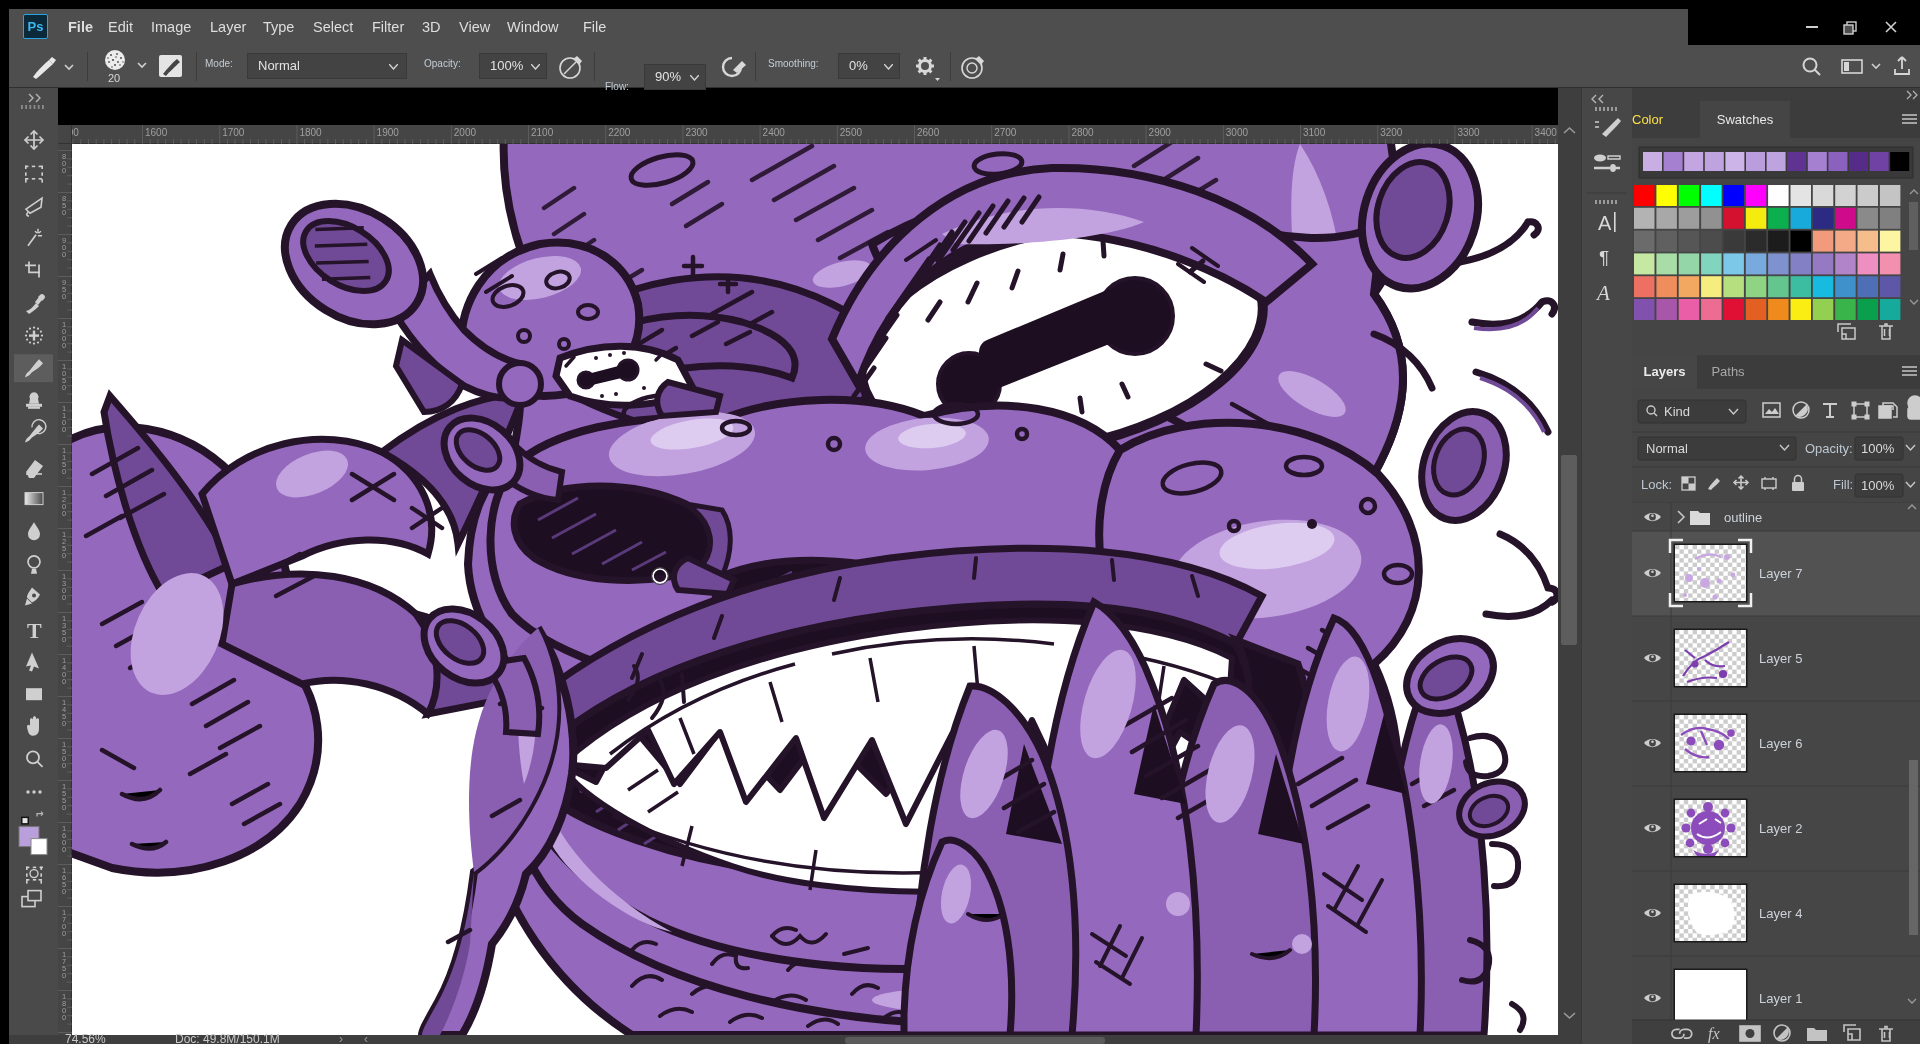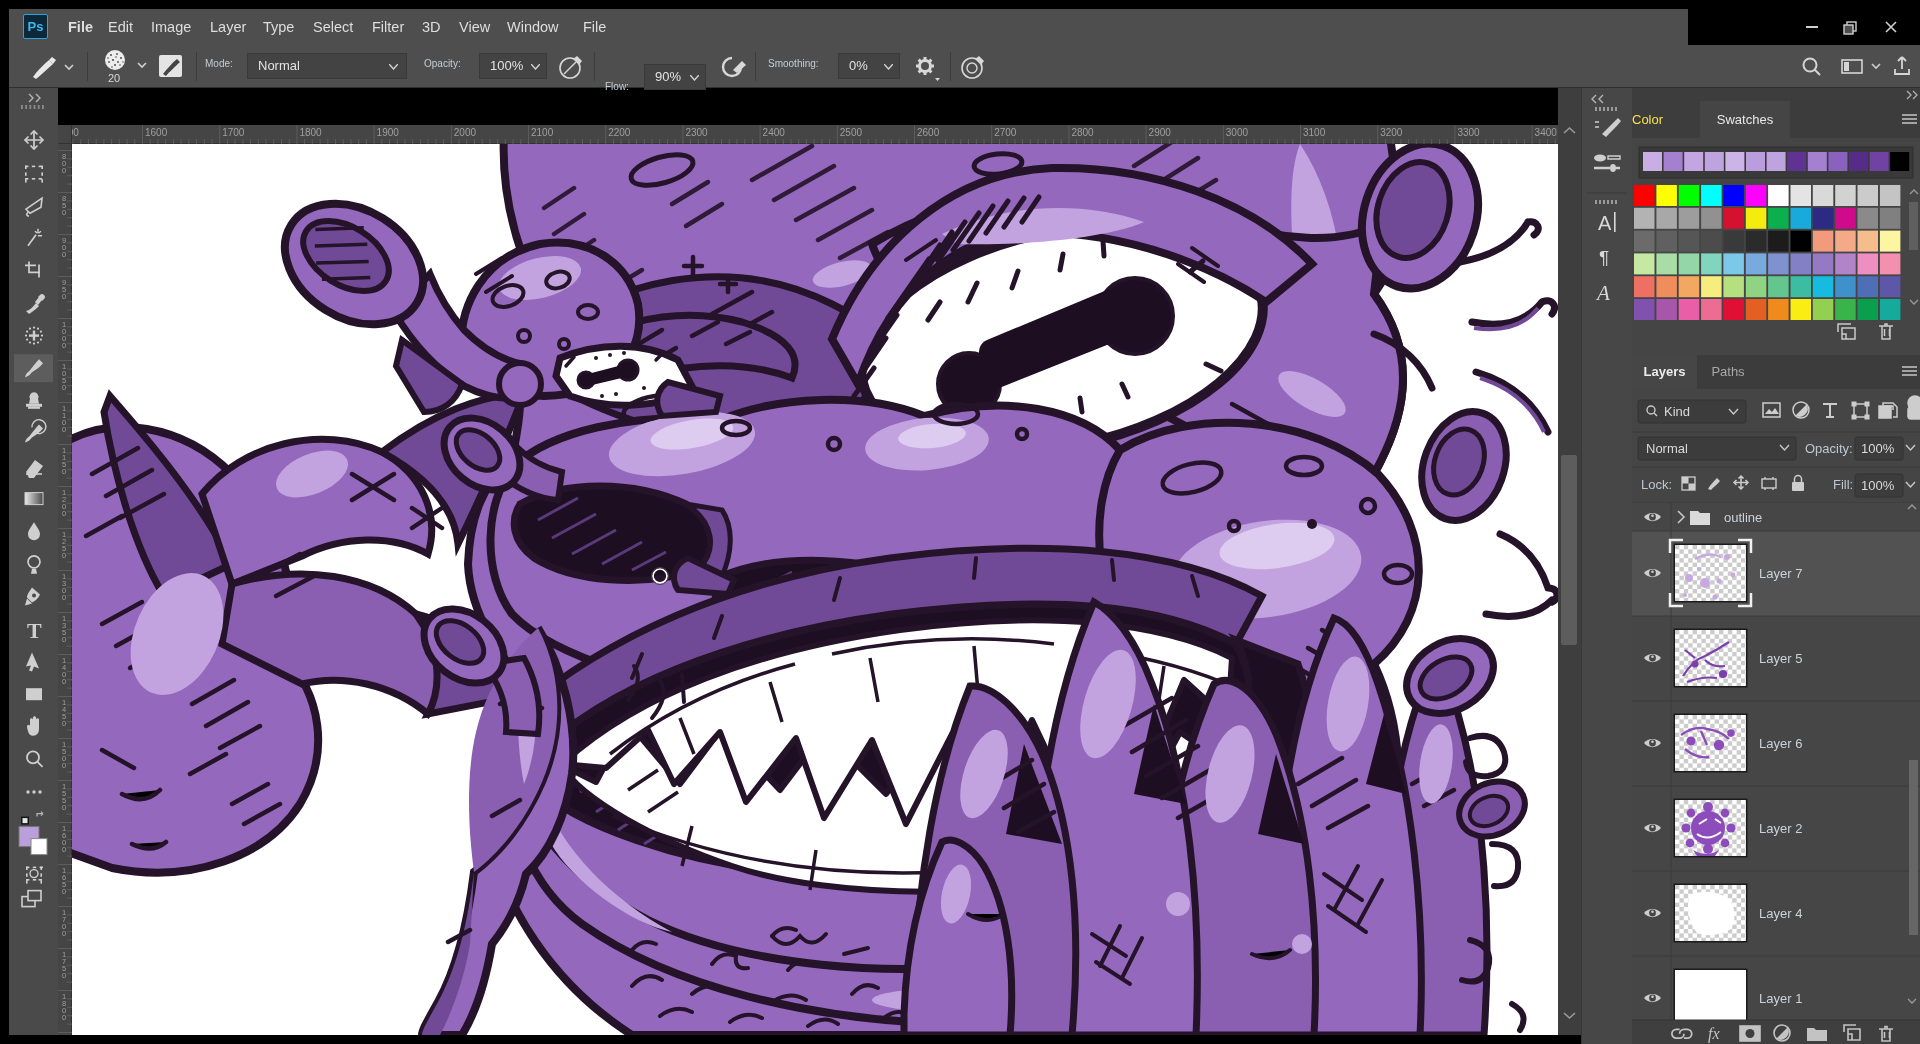--- a/index.html
+++ b/index.html
@@ -1021,20 +1021,27 @@
       </svg></div>
 
   <div id="vscroll" class="abs">
     <svg width="23" height="947">
       <path d="M6 45 l5.5 -5 l5.5 5" stroke="#9a9a9a" stroke-width="1.6" fill="none"></path>
       <rect x="3" y="367" width="16" height="190" rx="2" fill="#5d5d5d"></rect>
       <path d="M6 925 l5.5 5 l5.5 -5" stroke="#9a9a9a" stroke-width="1.6" fill="none"></path>
     </svg>
   </div>
 
+  <div id="statusbar" class="abs">
+    <div class="abs" style="left:56px;top:-3px;">74.56%</div>
+    <div class="abs" style="left:166px;top:-3px;">Doc: 49.8M/150.1M</div>
+    <div class="abs" style="left:330px;top:-3px;color:#9a9a9a;">›</div>
+    <div class="abs" style="left:355px;top:-3px;color:#9a9a9a;">‹</div>
+    <div class="abs" style="left:836px;top:2px;width:260px;height:7px;background:#5b5b5b;border-radius:3px;"></div>
+  </div>
 
   <div id="dock" class="abs">
     <svg width="50" height="956" id="docksvg">
       <path d="M14 7 l-4 4 l4 4 M21 7 l-4 4 l4 4" stroke="#b5b5b5" stroke-width="1.4" fill="none"></path>
       <g fill="#9a9a9a">
           <rect x="12" y="19" width="26" height="3" fill="none"></rect>
           <path d="M13 19 h2 v4 h-2 z M17 19 h2 v4 h-2 z M21 19 h2 v4 h-2 z M25 19 h2 v4 h-2 z M29 19 h2 v4 h-2 z M33 19 h2 v4 h-2 z"></path>
         </g>
 
       <g stroke="#cfcfcf" stroke-width="1.6" fill="none">

